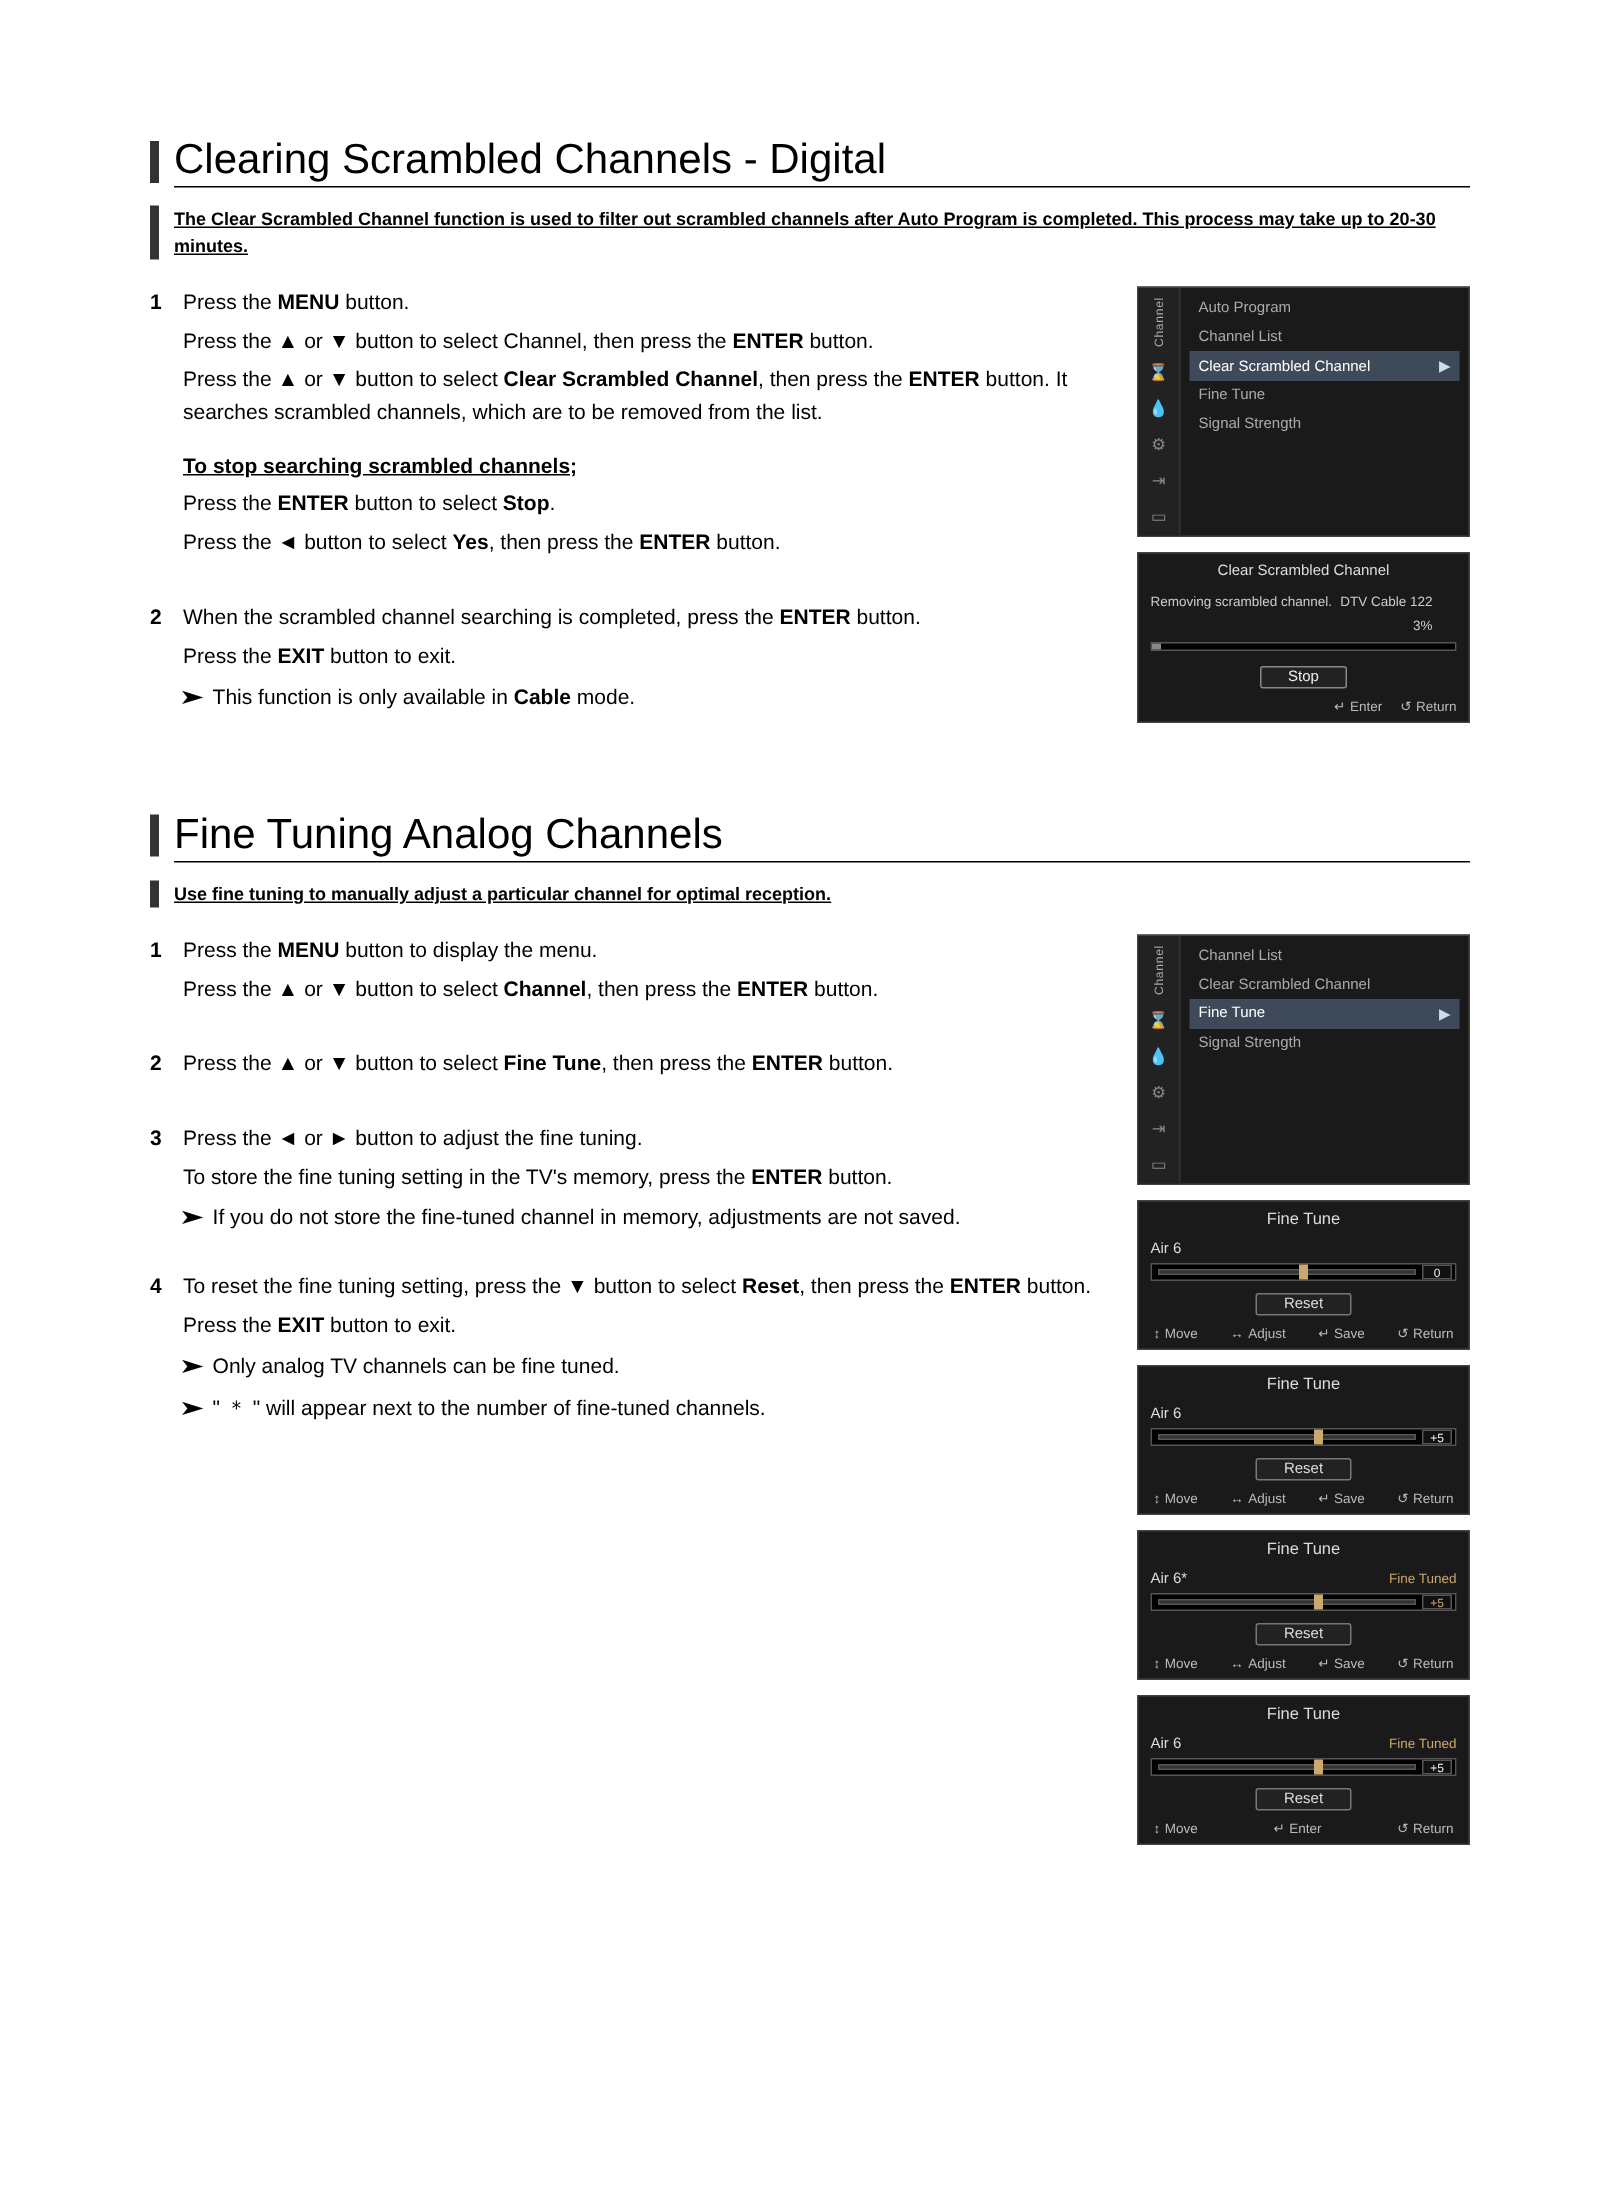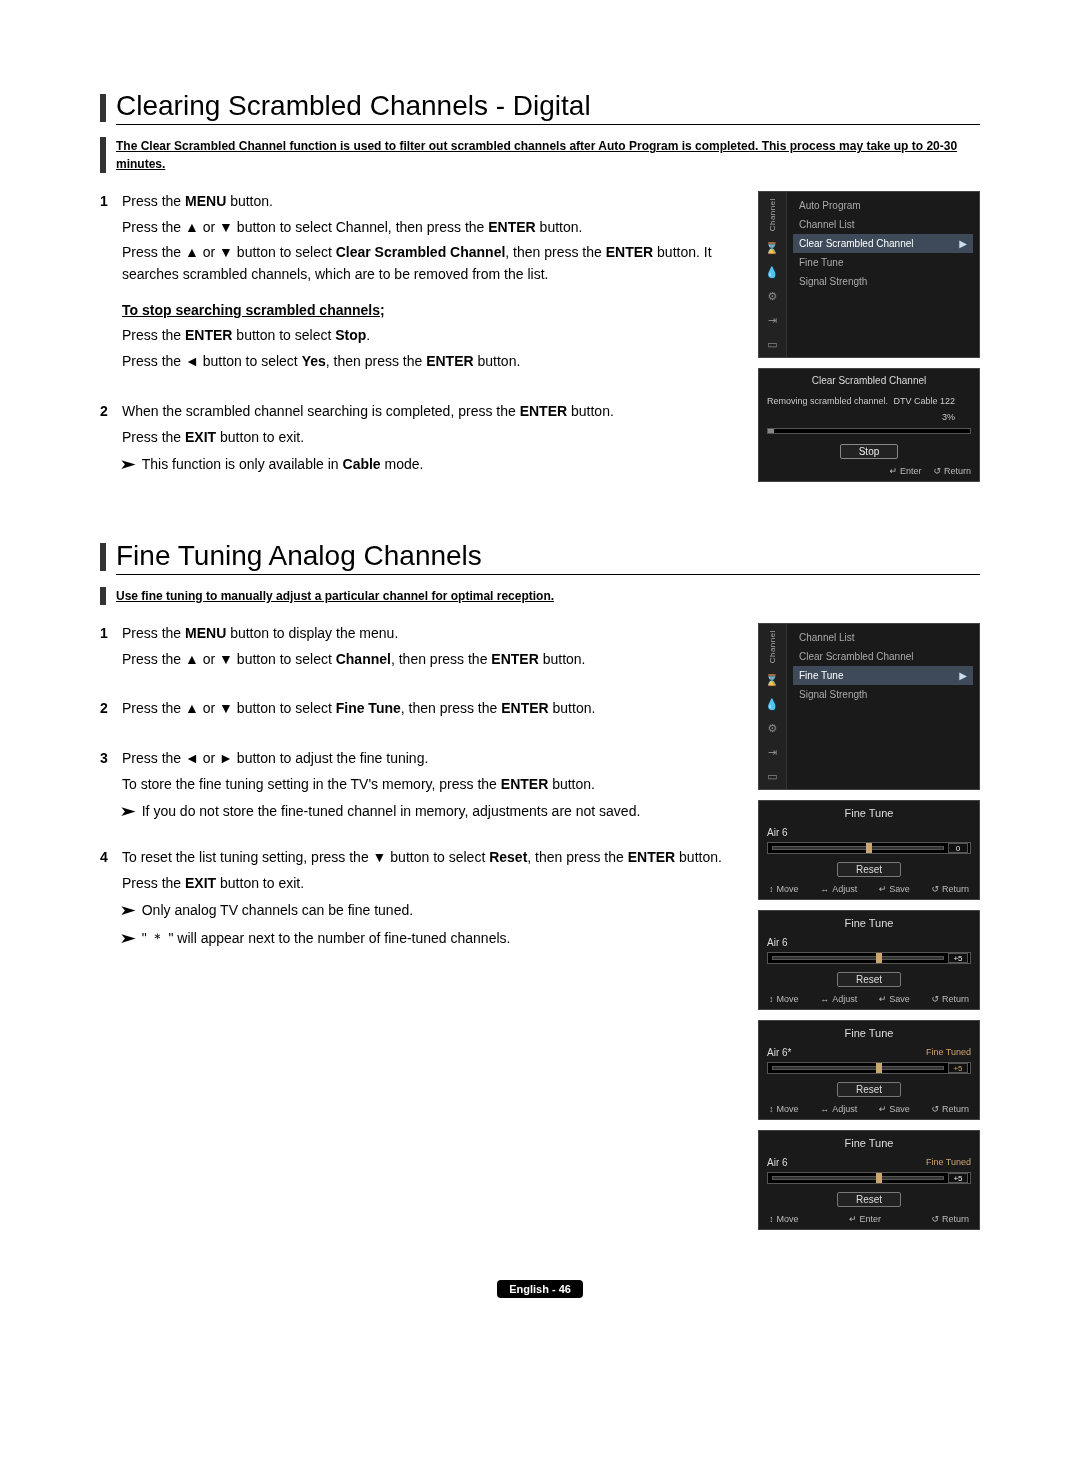--- a/index.html
+++ b/index.html
@@ -195,21 +195,21 @@
               <p><span>To store the fine tuning setting in the TV's memory, press the </span><span class="bold">ENTER</span><span> button.</span></p>
               <div class="note">
                 <span class="note-mark">➤</span>
                 <span><span>If you do not store the fine-tuned channel in memory, adjustments are not saved.</span></span>
               </div>
             </div>
           </div>
           <div class="step">
             <div class="step-num">4</div>
             <div class="step-body">
-              <p><span>To reset the list tuning setting, press the ▼ button to select </span><span class="bold">Reset</span><span>, then press the </span><span class="bold">ENTER</span><span> button.</span></p>
+              <p><span>To reset the fine tuning setting, press the ▼ button to select </span><span class="bold">Reset</span><span>, then press the </span><span class="bold">ENTER</span><span> button.</span></p>
               <p><span>Press the </span><span class="bold">EXIT</span><span> button to exit.</span></p>
               <div class="note">
                 <span class="note-mark">➤</span>
                 <span><span>Only analog TV channels can be fine tuned.</span></span>
               </div>
               <div class="note">
                 <span class="note-mark">➤</span>
                 <span><span>" ＊ " will appear next to the number of fine-tuned channels.</span></span>
               </div>
             </div>
@@ -363,17 +363,14 @@
                   <span>Return</span>
                 </span>
               </div>
             </div>
           </div>
 
       </div>
     </div>
   </div>
 
-  <div class="footer">
-    <span class="badge">English - 46</span>
-  </div>
 
 </div>
 
 </body></html>

